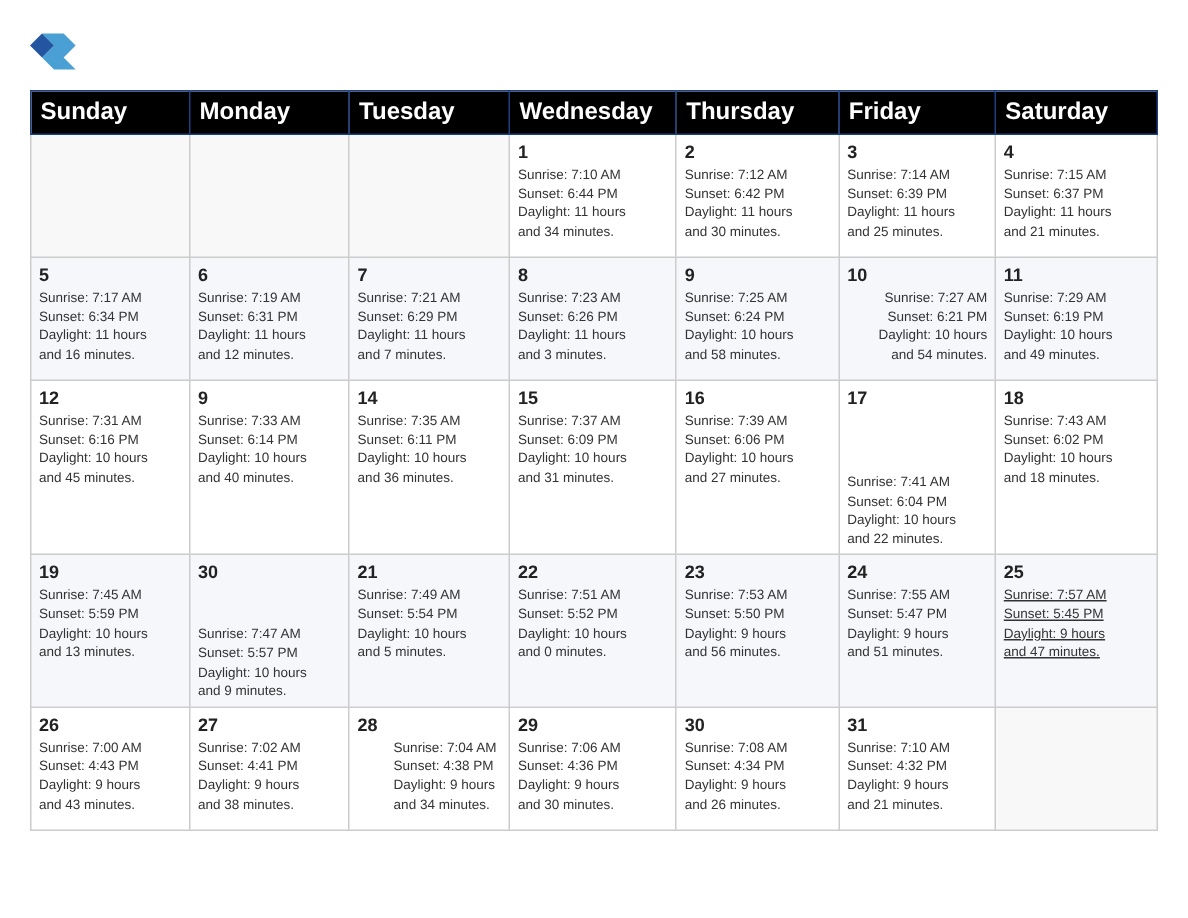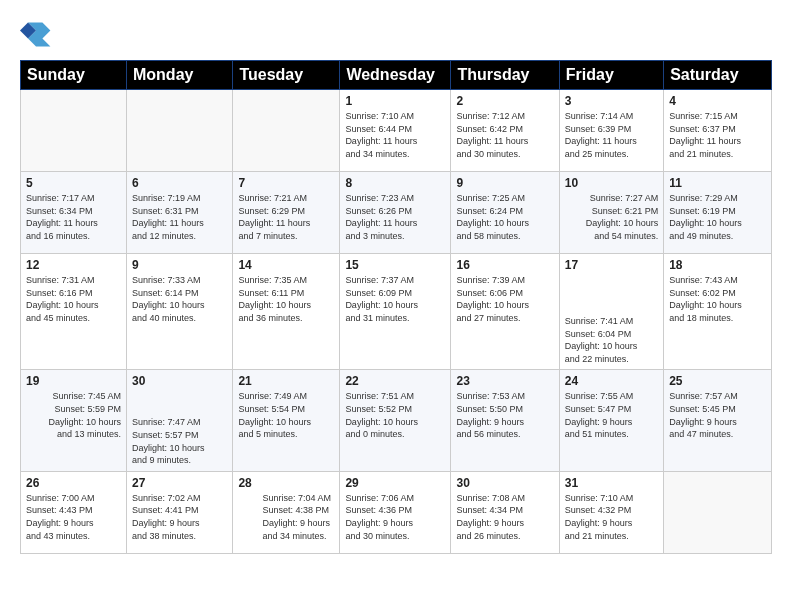--- a/index.html
+++ b/index.html
@@ -261,21 +261,21 @@
             <span class="day-number">18</span>
             <div class="day-info" style="white-space: pre-line;">Sunrise: 7:43 AM
 Sunset: 6:02 PM
 Daylight: 10 hours
 and 18 minutes.</div>
           </td>
         </tr>
         <tr>
           <td>
             <span class="day-number">19</span>
-            <div class="day-info" style="white-space: pre-line; text-align: right;">Sunrise: 7:45 AM
+            <div class="day-info" style="white-space: pre-line;">Sunrise: 7:45 AM
 Sunset: 5:59 PM
 Daylight: 10 hours
 and 13 minutes.</div>
           </td>
           <td>
             <span class="day-number">30</span>
             <div class="day-info" style="white-space: pre-line; margin-top: 28px;">Sunrise: 7:47 AM
 Sunset: 5:57 PM
 Daylight: 10 hours
 and 9 minutes.</div>
@@ -303,21 +303,21 @@
           </td>
           <td>
             <span class="day-number">24</span>
             <div class="day-info" style="white-space: pre-line;">Sunrise: 7:55 AM
 Sunset: 5:47 PM
 Daylight: 9 hours
 and 51 minutes.</div>
           </td>
           <td>
             <span class="day-number">25</span>
-            <div class="day-info" style="white-space: pre-line;">Sunrise: 7:57 AM
+            <div class="day-info" style="white-space: pre-line; text-decoration: underline;">Sunrise: 7:57 AM
 Sunset: 5:45 PM
 Daylight: 9 hours
 and 47 minutes.</div>
           </td>
         </tr>
         <tr>
           <td>
             <span class="day-number">26</span>
             <div class="day-info" style="white-space: pre-line;">Sunrise: 7:00 AM
 Sunset: 4:43 PM

